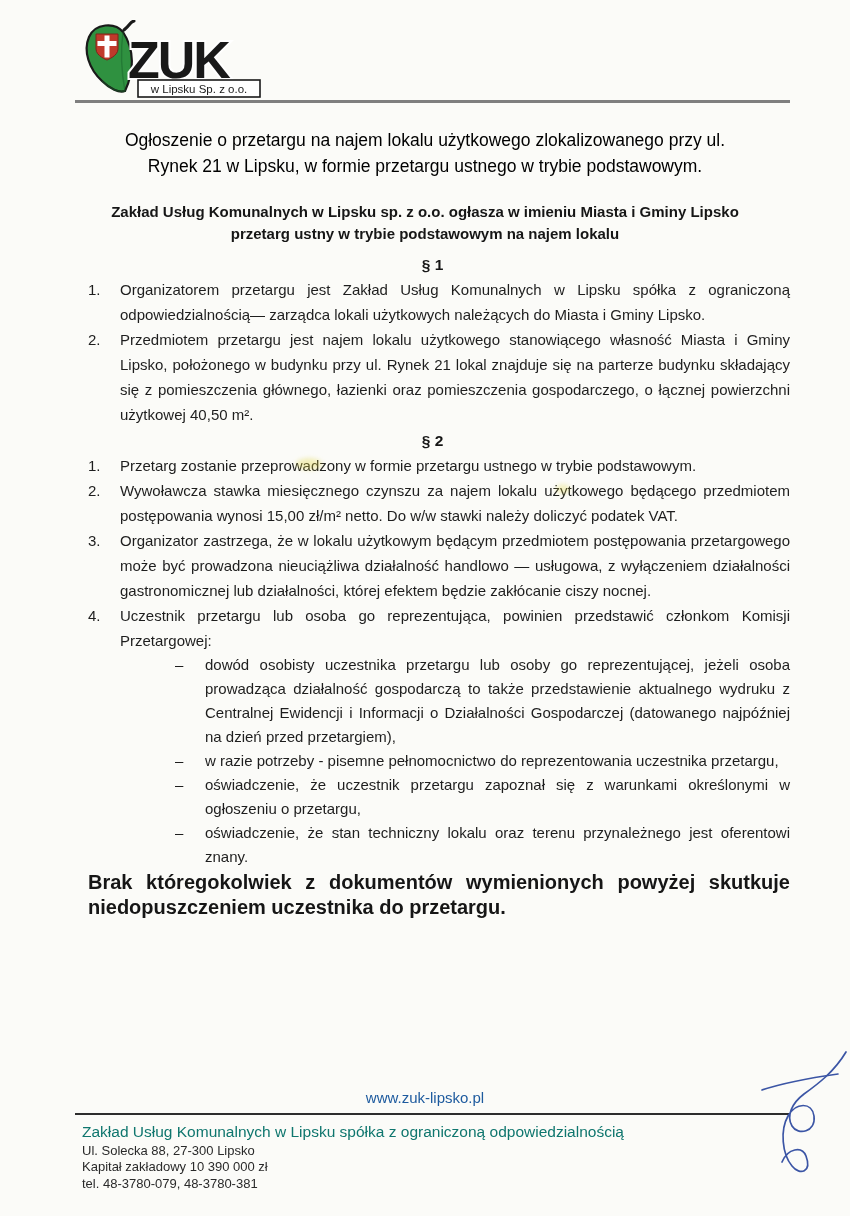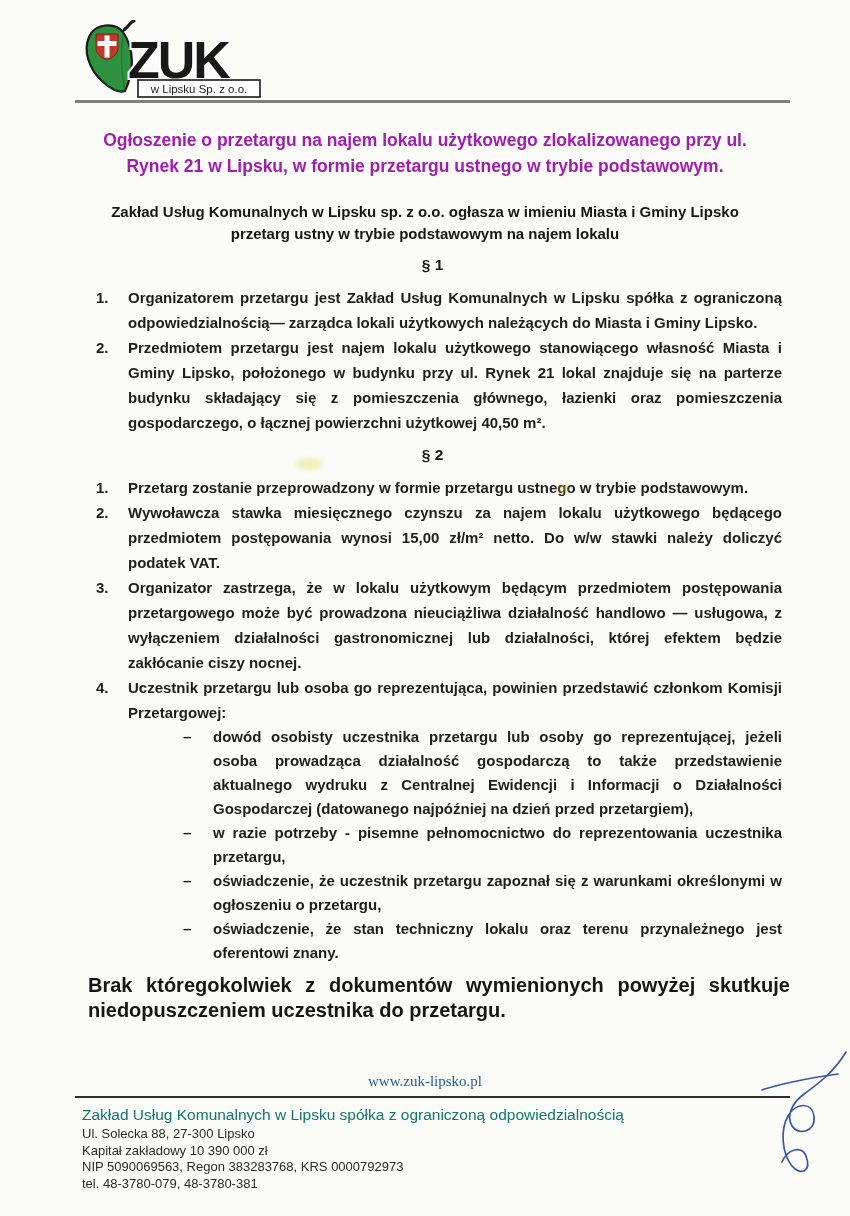--- a/index.html
+++ b/index.html
@@ -25,23 +25,23 @@
     margin: 2px 60px 0 75px;
     border-top: 3px solid #7f7f7f;
     height: 0;
   }
   
   .doc-title {
     margin: 24px auto 0 auto;
     width: 650px;
     text-align: center;
     font-size: 17.5px;
-    font-weight: bold;
+    font-weight: normal;
     line-height: 26px;
-    color: #a21caf;
+    color: #000000;
   }
   .doc-subtitle {
     margin: 22px auto 8px auto;
     width: 690px;
     text-align: center;
     font-size: 15px;
     font-weight: bold;
     line-height: 22px;
     color: #161616;
   }
@@ -50,26 +50,25 @@
     font-size: 15.5px;
     font-weight: bold;
     line-height: 24px;
     margin: 2px 0 0 0;
     color: #161616;
   }
   
   .content { margin: 0 60px 0 75px; }
   ol.main-list {
     list-style: none;
-    margin: 8px;
+    margin: 0;
     padding: 0 0 0 13px;
     counter-reset: item;
     font-size: 15px;
     line-height: 25px;
-    font-weight: bold;
   }
   ol.main-list > li {
     position: relative;
     padding-left: 32px;
     text-align: justify;
   }
   ol.main-list > li::before {
     counter-increment: item;
     content: counter(item) ".";
     position: absolute;
@@ -109,21 +108,20 @@
     right: 0;
     bottom: 0;
     padding-bottom: 24px;
   }
   .website {
     text-align: center;
     font-size: 15px;
     color: #1d5a9e;
     line-height: 20px;
     margin-bottom: 5px;
-    font-family: Liberation Serif, serif;
   }
   .footer-rule {
     margin: 0 60px 6px 75px;
     border-top: 2px solid #2d2d2d;
     height: 0;
   }
   .company {
     margin-left: 82px;
     font-size: 15.5px;
     line-height: 22px;
@@ -215,21 +213,20 @@
 
   <div class="smudge smudge-1"></div>
   <div class="smudge smudge-2"></div>
 
   <div class="footer">
     <div class="website">www.zuk-lipsko.pl</div>
     <div class="footer-rule"></div>
     <div class="company">Zakład Usług Komunalnych w Lipsku spółka z ograniczoną odpowiedzialnością</div>
     <div class="footer-small">Ul. Solecka 88, 27-300 Lipsko</div>
     <div class="footer-small">Kapitał zakładowy 10 390 000 zł</div>
-    <div class="footer-small">NIP 5090069563, Regon 383283768, KRS 0000792973</div>
     <div class="footer-small">tel. 48-3780-079, 48-3780-381</div>
   </div>
 
   <svg class="signature" viewBox="0 0 92 148" aria-hidden="true">
     <g fill="none" stroke="#3b55a5" stroke-width="1.7" stroke-linecap="round">
       <path d="M88,2 C76,22 60,34 46,44 C34,53 28,66 34,76 C40,86 58,82 56,66 C54,52 38,52 30,66 C22,80 24,104 34,116 C42,126 54,122 48,106 C44,96 30,98 24,112"></path>
       <path d="M4,40 C28,32 52,28 80,24"></path>
     </g>
   </svg>
 

